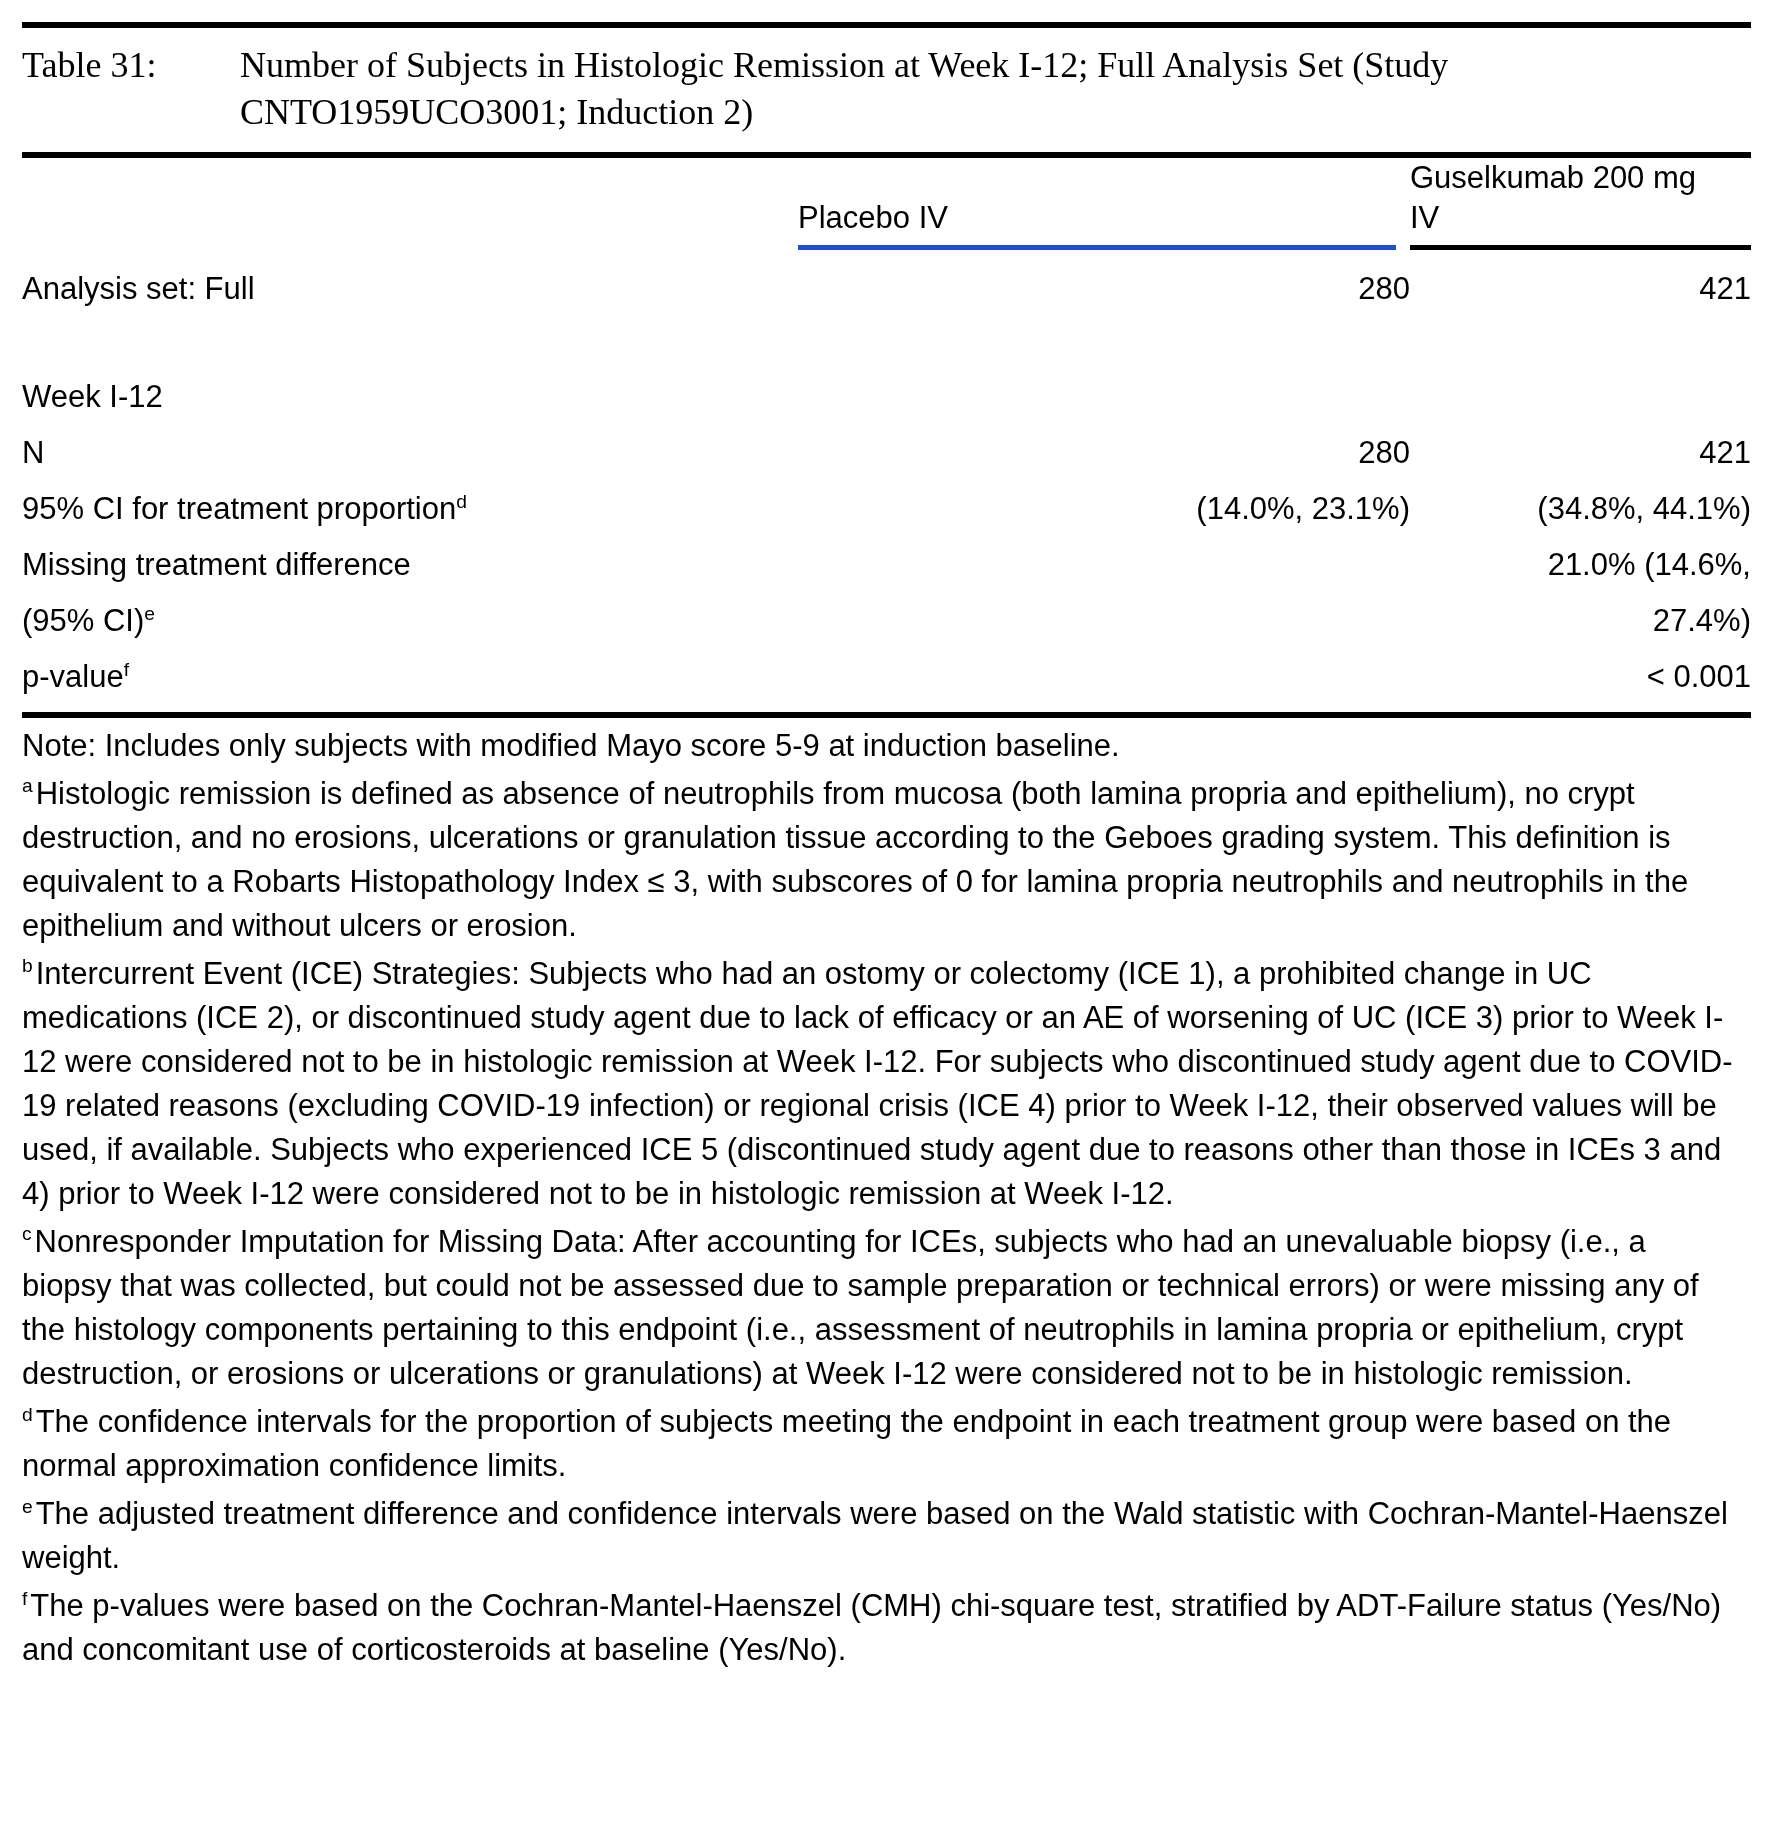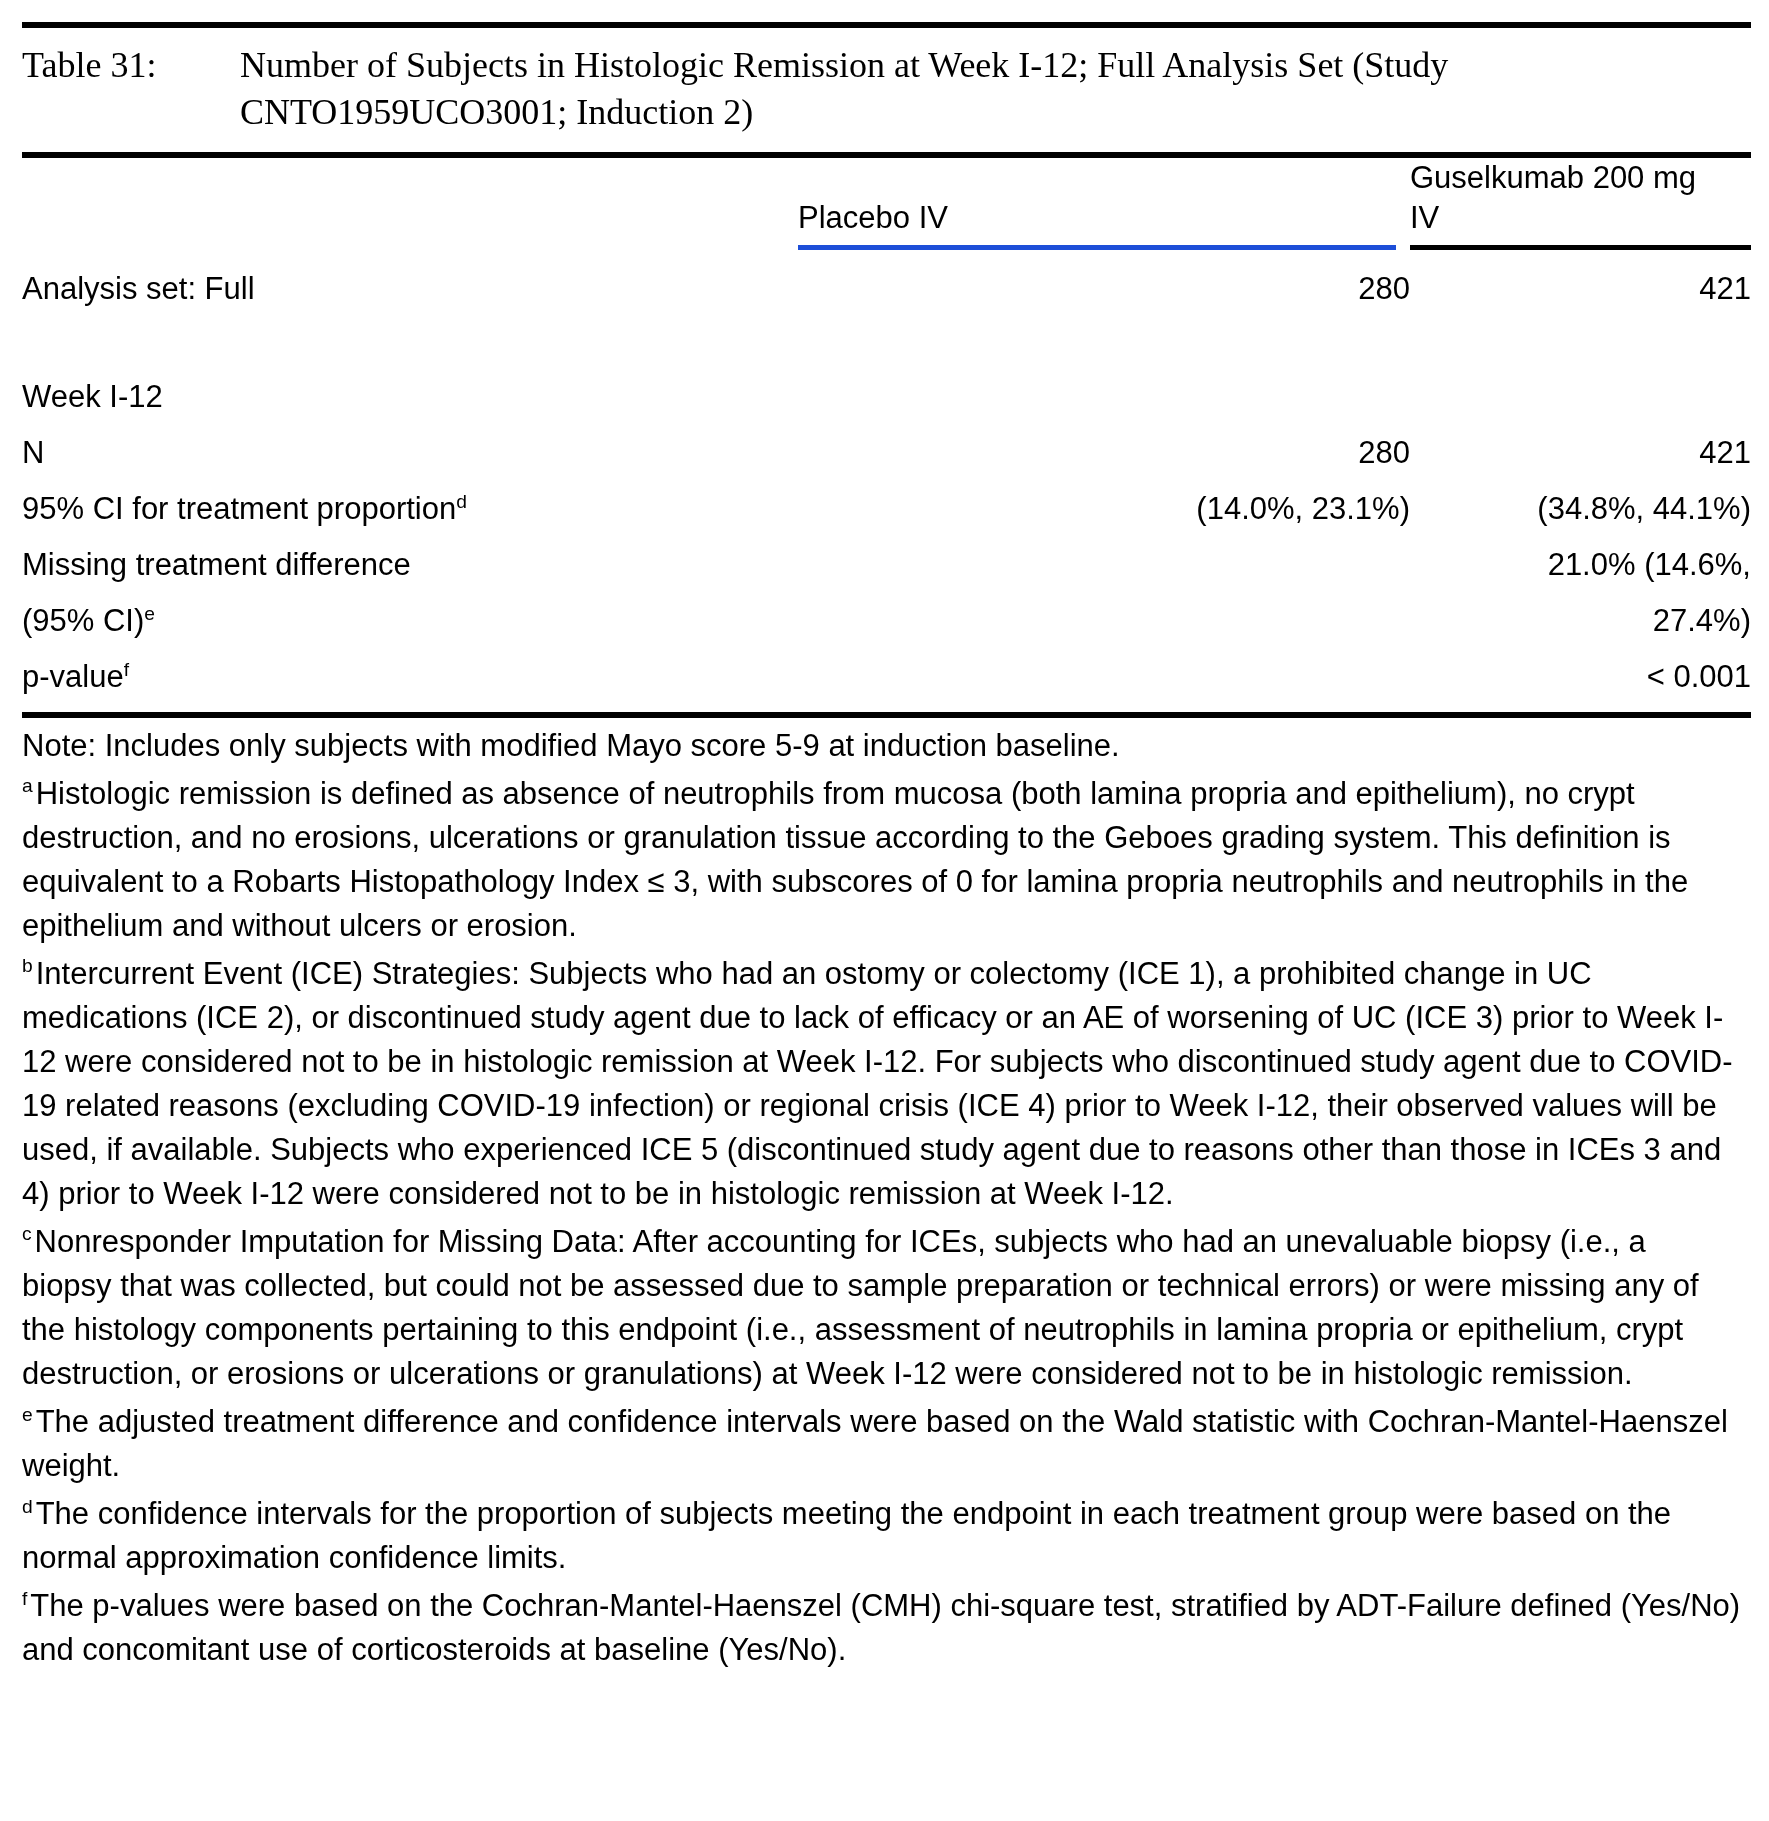--- a/index.html
+++ b/index.html
@@ -218,20 +218,20 @@
 
   <div class="notes">
     <p class="note-line">Note: Includes only subjects with modified Mayo score 5-9 at induction baseline.</p>
 
     <p class="note-line"><span class="note-mark">a</span><span>Histologic remission is defined as absence of neutrophils from mucosa (both lamina propria and epithelium), no crypt destruction, and no erosions, ulcerations or granulation tissue according to the Geboes grading system. This definition is equivalent to a Robarts Histopathology Index ≤ 3, with subscores of 0 for lamina propria neutrophils and neutrophils in the epithelium and without ulcers or erosion.</span></p>
 
     <p class="note-line"><span class="note-mark">b</span><span>Intercurrent Event (ICE) Strategies: Subjects who had an ostomy or colectomy (ICE 1), a prohibited change in UC medications (ICE 2), or discontinued study agent due to lack of efficacy or an AE of worsening of UC (ICE 3) prior to Week I-12 were considered not to be in histologic remission at Week I-12. For subjects who discontinued study agent due to COVID-19 related reasons (excluding COVID-19 infection) or regional crisis (ICE 4) prior to Week I-12, their observed values will be used, if available. Subjects who experienced ICE 5 (discontinued study agent due to reasons other than those in ICEs 3 and 4) prior to Week I-12 were considered not to be in histologic remission at Week I-12.</span></p>
 
     <p class="note-line"><span class="note-mark">c</span><span>Nonresponder Imputation for Missing Data: After accounting for ICEs, subjects who had an unevaluable biopsy (i.e., a biopsy that was collected, but could not be assessed due to sample preparation or technical errors) or were missing any of the histology components pertaining to this endpoint (i.e., assessment of neutrophils in lamina propria or epithelium, crypt destruction, or erosions or ulcerations or granulations) at Week I-12 were considered not to be in histologic remission.</span></p>
 
+    <p class="note-line"><span class="note-mark">d</span><span>The confidence intervals for the proportion of subjects meeting the endpoint in each treatment group were based on the normal approximation confidence limits.</span></p>
+
     <p class="note-line"><span class="note-mark">e</span><span>The adjusted treatment difference and confidence intervals were based on the Wald statistic with Cochran-Mantel-Haenszel weight.</span></p>
 
-    <p class="note-line"><span class="note-mark">d</span><span>The confidence intervals for the proportion of subjects meeting the endpoint in each treatment group were based on the normal approximation confidence limits.</span></p>
-
-    <p class="note-line"><span class="note-mark">f</span><span>The p-values were based on the Cochran-Mantel-Haenszel (CMH) chi-square test, stratified by ADT-Failure defined (Yes/No) and concomitant use of corticosteroids at baseline (Yes/No).</span></p>
+    <p class="note-line"><span class="note-mark">f</span><span>The p-values were based on the Cochran-Mantel-Haenszel (CMH) chi-square test, stratified by ADT-Failure status (Yes/No) and concomitant use of corticosteroids at baseline (Yes/No).</span></p>
   </div>
 
 </div>
 
 </body></html>

